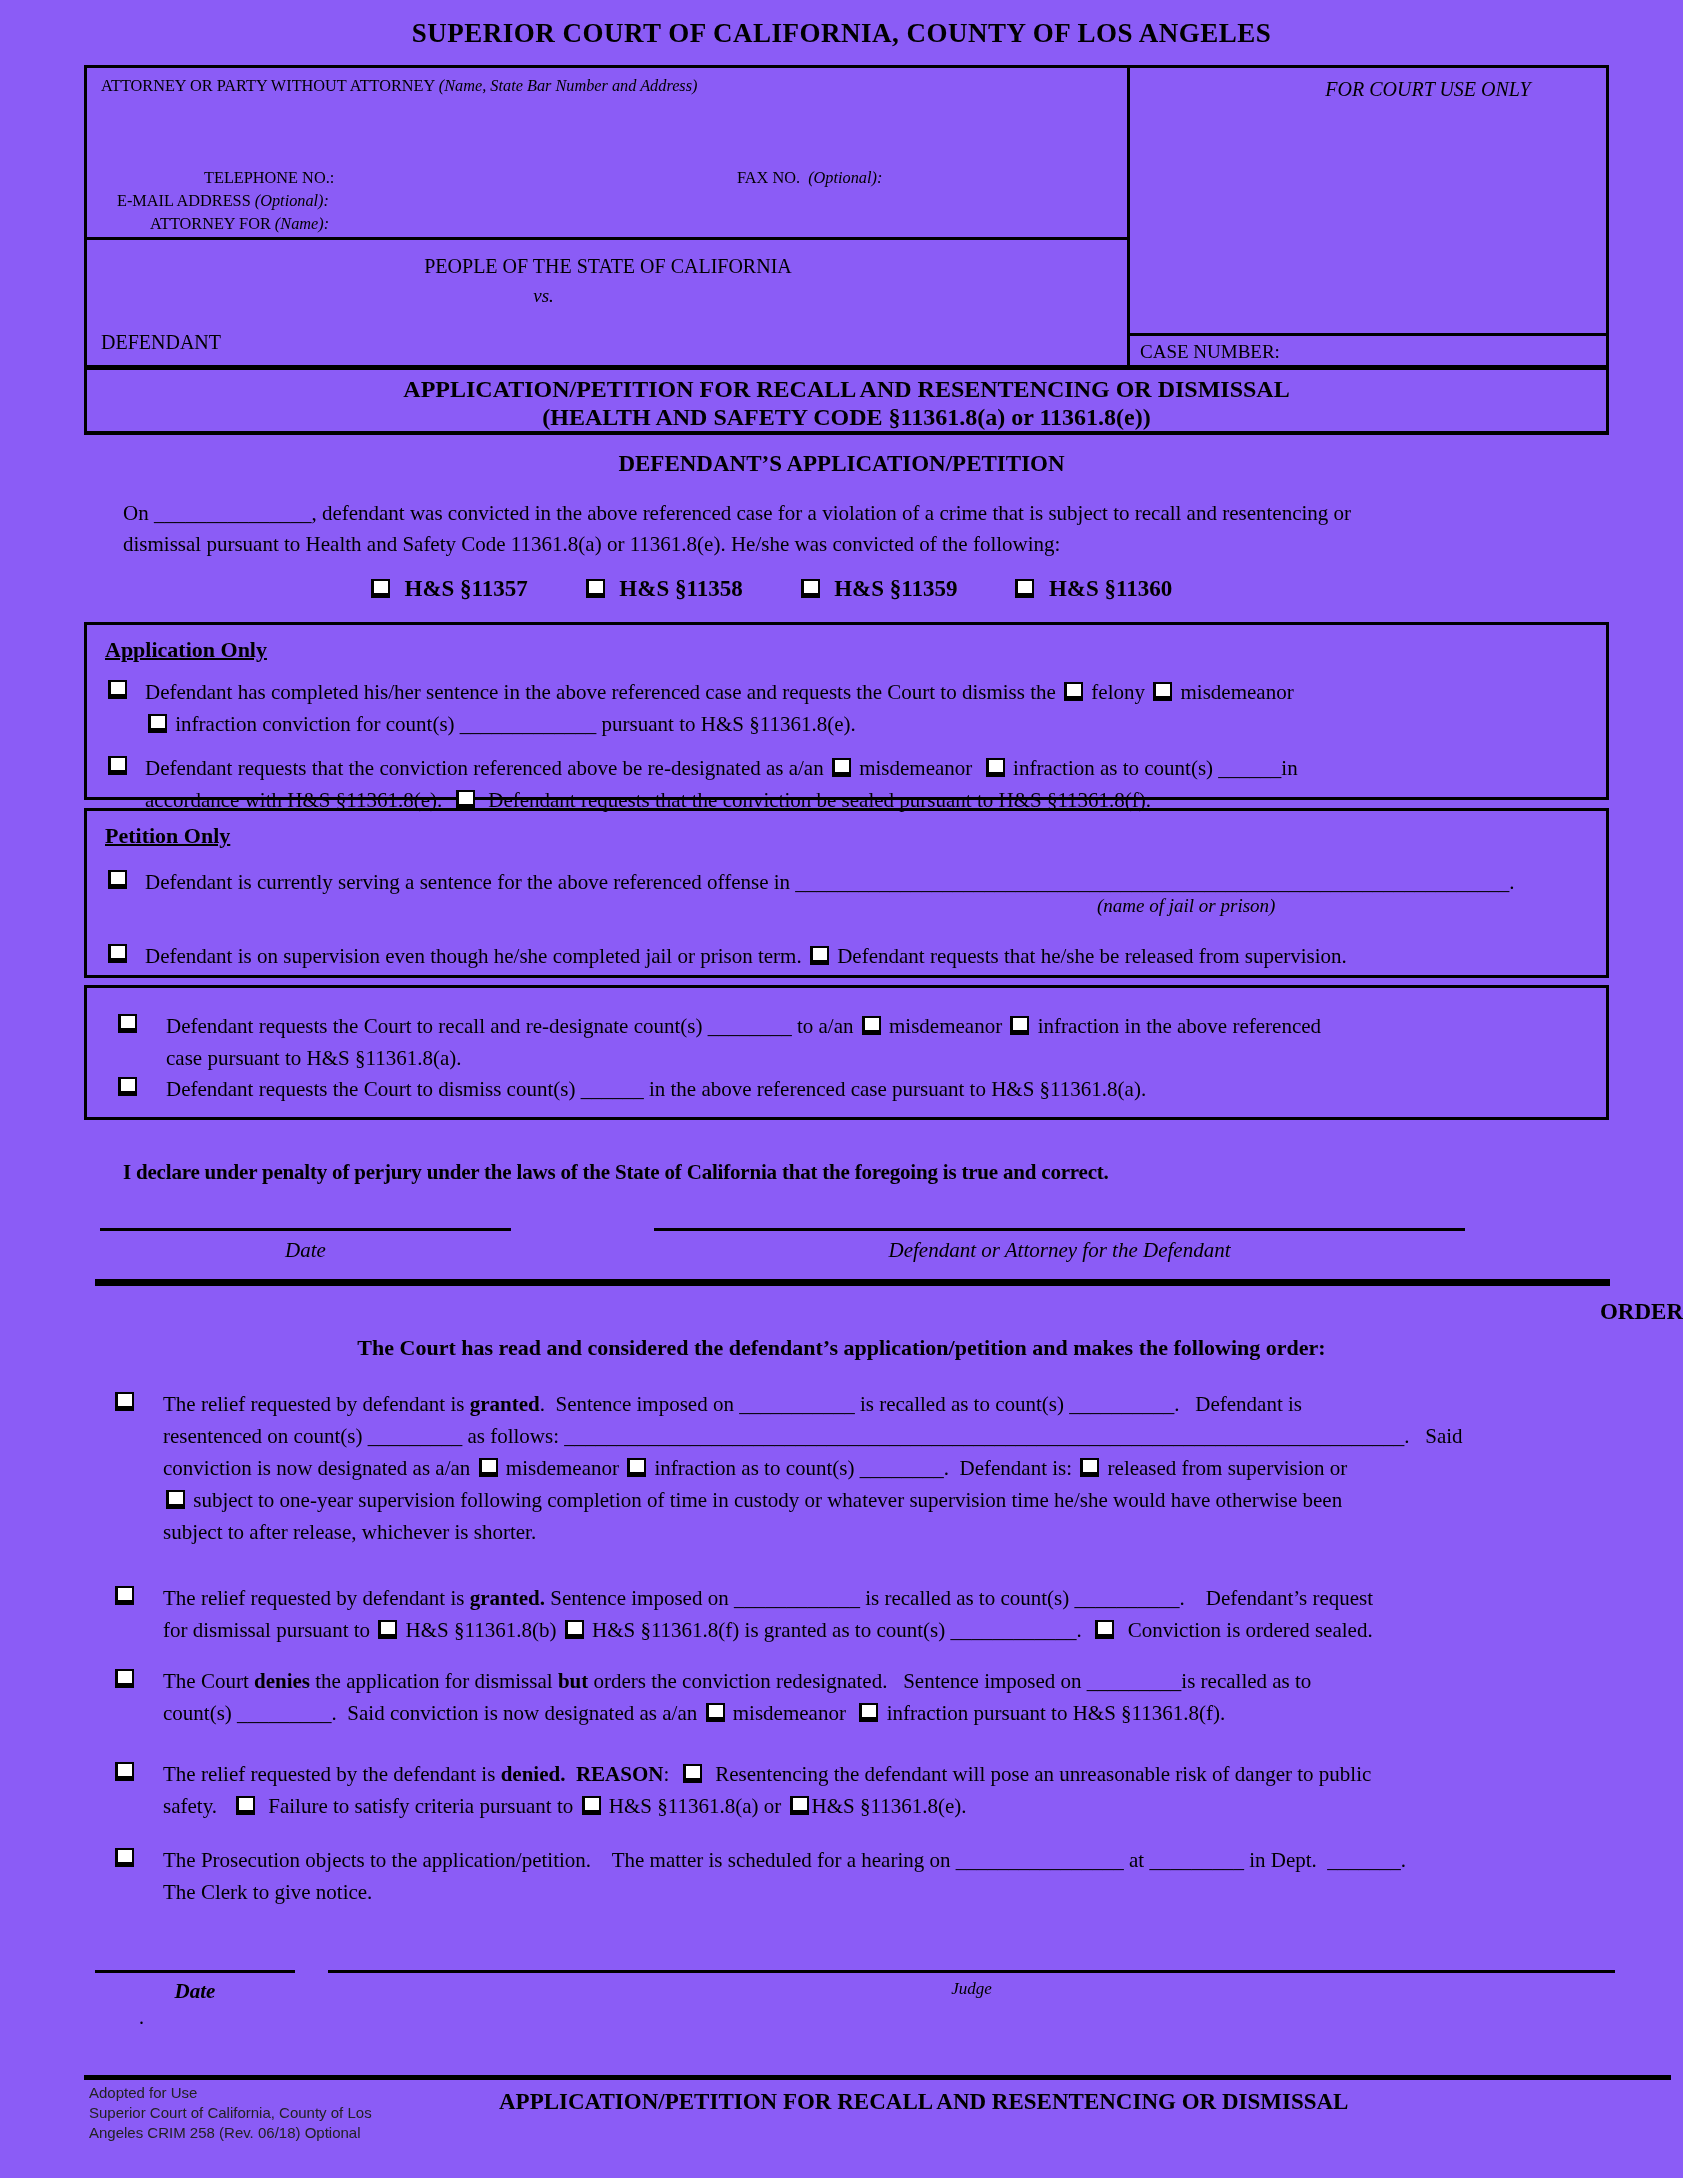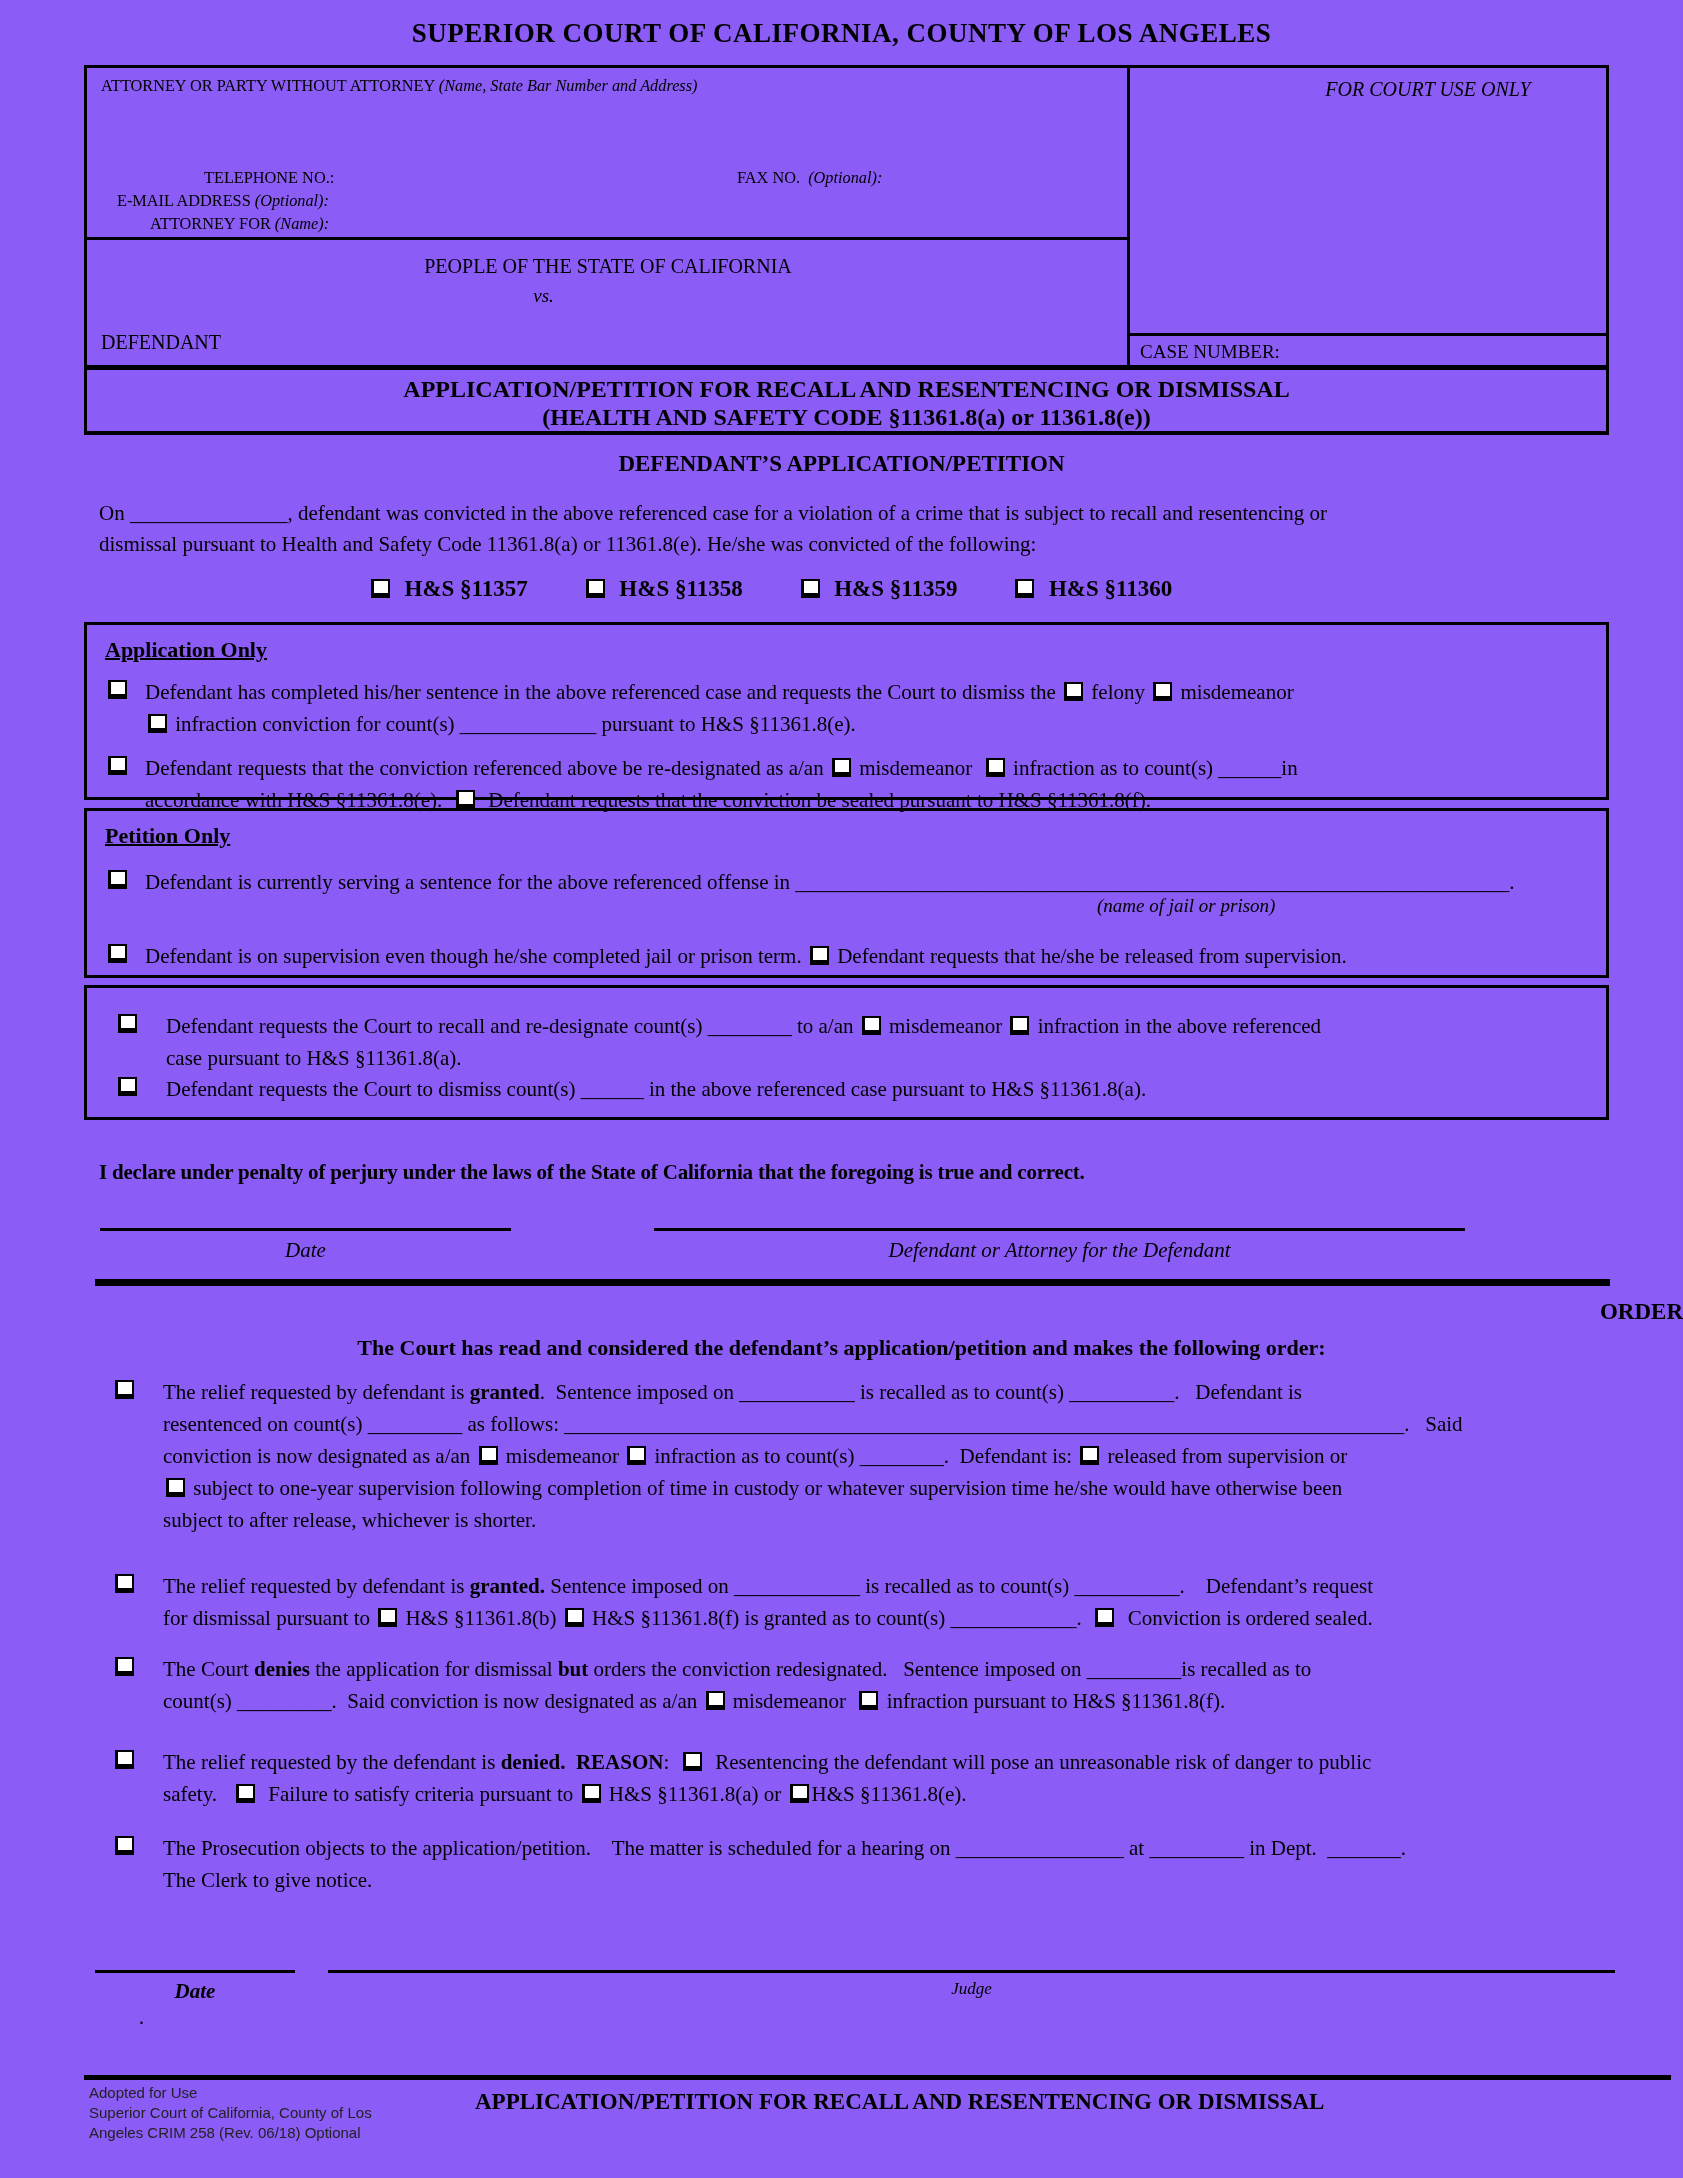--- a/index.html
+++ b/index.html
@@ -5,21 +5,21 @@
   html,body{margin:0;padding:0;background:#e8e8e8;}
   #page{
     position:relative;width:1683px;height:2178px;background:#8b5cf6;
     font-family:"Liberation Serif","DejaVu Serif",serif;color:#000;
     margin:0 auto;overflow:hidden;
   }
   .abs{position:absolute;}
   .pre{white-space:pre;}
   .ctr{text-align:center;}
   .i{font-style:italic;}
-  .nw{white-space:nowrap;}
+  .nw{white-space:nowrap;margin-left:24px;}
 
   
   #court-title{top:18px;left:0;width:1683px;font-size:27px;font-weight:bold;letter-spacing:0.5px;}
   #header-box{top:65px;left:84px;width:1525px;height:303px;border:3px solid #000;box-sizing:border-box;}
   #vdivider{position:absolute;left:1040px;top:0;bottom:0;width:3px;background:#000;}
   #attorney-bottom{position:absolute;left:0;top:169px;width:1042px;height:3px;background:#000;}
   #case-top{position:absolute;left:1040px;top:265px;right:0;height:3px;background:#000;}
   .hdr-small{font-size:16.3px;}
   #attorney-label{top:8px;left:14px;}
   #tel-row{top:100px;left:117px;}
@@ -62,21 +62,21 @@
   .sigline{background:#000;height:3px;}
   #sig1-date-line{top:1228px;left:100px;width:411px;}
   #sig1-def-line{top:1228px;left:654px;width:811px;}
   #sig1-date-label{top:1238px;left:100px;width:411px;font-size:21px;font-style:italic;}
   #sig1-def-label{top:1238px;left:654px;width:811px;font-size:21px;font-style:italic;}
 
   #thick-rule{top:1279px;left:95px;width:1515px;height:7px;background:#000;}
   #order-heading{top:1299px;left:0;width:1683px;font-size:23px;font-weight:bold;text-align:right;}
   #order-intro{top:1335px;left:0;width:1683px;font-size:22px;font-weight:bold;}
 
-  .order-item{position:absolute;left:112px;right:59px;padding-left:51px;}
+  .order-item{position:absolute;left:112px;right:59px;padding-left:51px;margin-top:12px;}
   .order-item .lead-cb{position:absolute;left:0;top:4px;}
   #order-item-0{top:1376px;}
   #order-item-1{top:1570px;}
   #order-item-2{top:1653px;}
   #order-item-3{top:1746px;}
   #order-item-4{top:1832px;}
 
   #sig2-date-line{top:1970px;left:95px;width:200px;}
   #sig2-judge-line{top:1970px;left:328px;width:1287px;}
   #sig2-date-label{top:1979px;left:95px;width:200px;font-size:21px;font-weight:bold;font-style:italic;}

